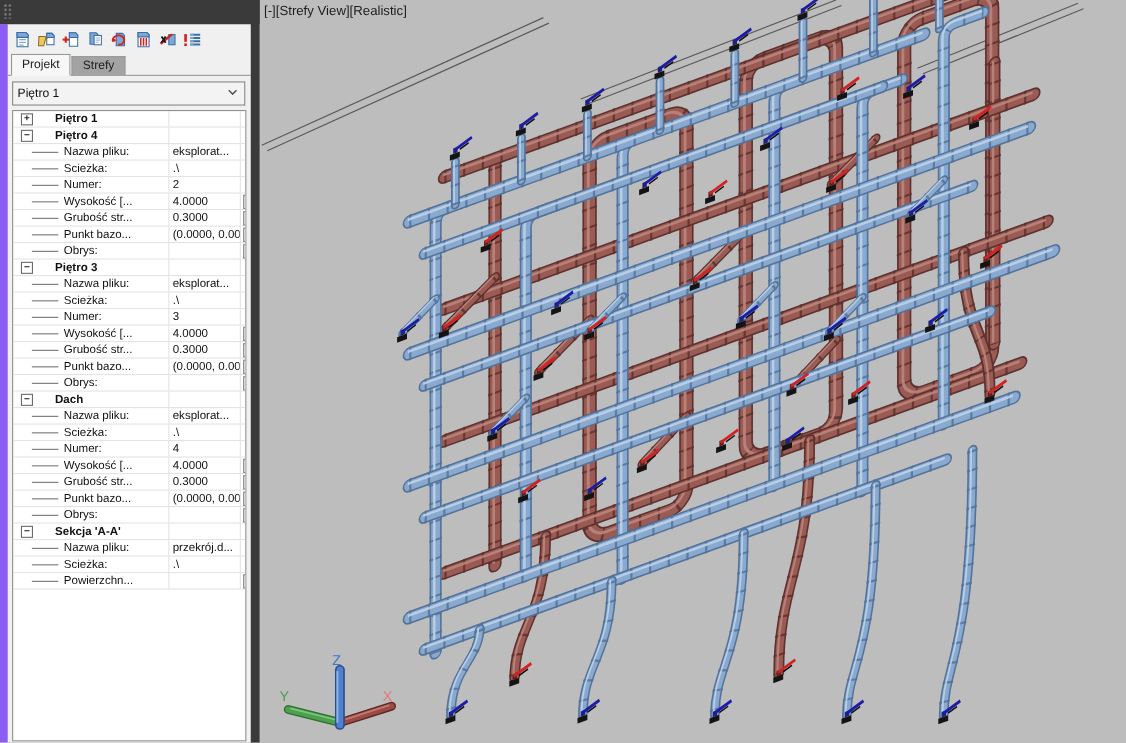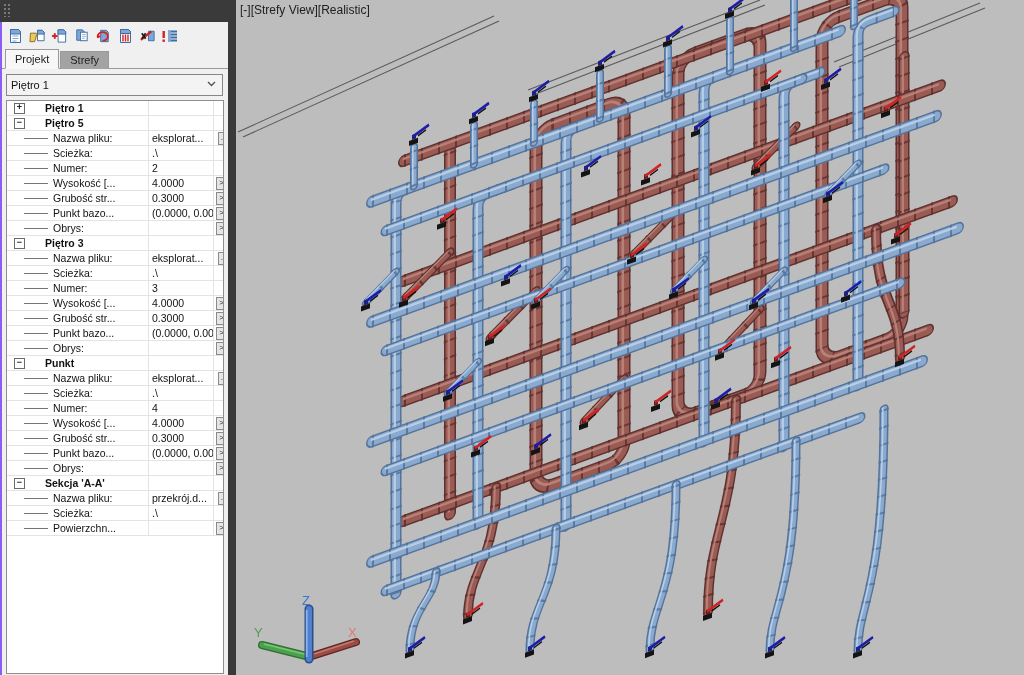--- a/index.html
+++ b/index.html
@@ -9,21 +9,21 @@
     font-family:"Liberation Sans","DejaVu Sans",sans-serif;
     -webkit-font-smoothing:antialiased;
   }
   
   .titlebar{position:absolute;left:0;top:0;width:236px;height:22px;background:#3a3a3a;z-index:5;}
   .grip{position:absolute;left:3px;top:3px;width:8px;height:14px;
         background-image:radial-gradient(#7a7a7a 1px,transparent 1.2px);
         background-size:4px 4px;}
   .vsep{position:absolute;left:228px;top:0;width:8px;height:675px;background:#3a3a3a;z-index:4;}
   .panel{position:absolute;left:0;top:22px;width:228px;height:653px;background:#f0f0f0;
-         border-left:2px solid #8b5cf6;box-sizing:border-box;display:flex;flex-direction:column;z-index:3;}
+         border-left:7px solid #8b5cf6;box-sizing:border-box;display:flex;flex-direction:column;z-index:3;}
   .toolbar{height:24px;display:flex;align-items:center;gap:3px;padding:2px 3px 0 4px;}
   .tbtn{width:19px;height:19px;border:1px solid transparent;background:transparent;padding:0;
         display:flex;align-items:center;justify-content:center;cursor:pointer;}
   .tbtn svg{display:block;}
   .tabs{display:flex;align-items:flex-end;height:20px;padding-left:3px;border-bottom:1px solid #9a9a9a;}
   .tab{font-size:11px;padding:2px 9px 3px 9px;border:1px solid #9a9a9a;border-bottom:none;
        background:#a3a3a3;color:#222;margin-right:1px;cursor:pointer;position:relative;top:1px;}
   .tab.active{background:#f7f7f7;padding-top:3px;z-index:2;top:1px;border-bottom:1px solid #f7f7f7;}
   .combo{margin:5px 5px 4px 4px;height:20px;border:1px solid #878787;background:#f3f3f3;
          display:flex;align-items:center;font-size:11px;color:#111;padding:0 4px;cursor:pointer;position:relative;}
@@ -140,21 +140,21 @@
         <div class="tlabel">
           <div class="expander">+</div>
           <span class="hlabel">Piętro 1</span>
         </div>
         <div class="tval"></div>
         <div class="tbtncol"></div>
       </div>
       <div class="trow hdr">
         <div class="tlabel">
           <div class="expander">−</div>
-          <span class="hlabel">Piętro 5</span>
+          <span class="hlabel">Piętro 4</span>
         </div>
         <div class="tval"></div>
         <div class="tbtncol"></div>
       </div>
       <div class="trow child">
         <div class="tlabel">
           <div class="conn"></div>
           <span class="plabel">Nazwa pliku:</span>
         </div>
         <div class="tval">eksplorat...</div>
@@ -288,21 +288,21 @@
           <span class="plabel">Obrys:</span>
         </div>
         <div class="tval"></div>
         <div class="tbtncol">
           <button class="minibtn">&gt;&gt;</button>
         </div>
       </div>
       <div class="trow hdr">
         <div class="tlabel">
           <div class="expander">−</div>
-          <span class="hlabel">Punkt</span>
+          <span class="hlabel">Dach</span>
         </div>
         <div class="tval"></div>
         <div class="tbtncol"></div>
       </div>
       <div class="trow child">
         <div class="tlabel">
           <div class="conn"></div>
           <span class="plabel">Nazwa pliku:</span>
         </div>
         <div class="tval">eksplorat...</div>

